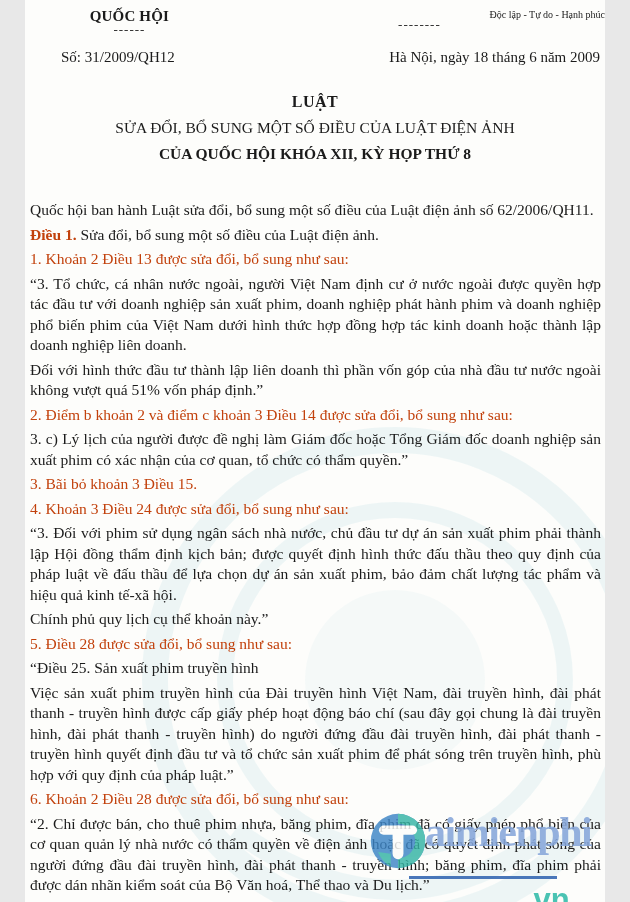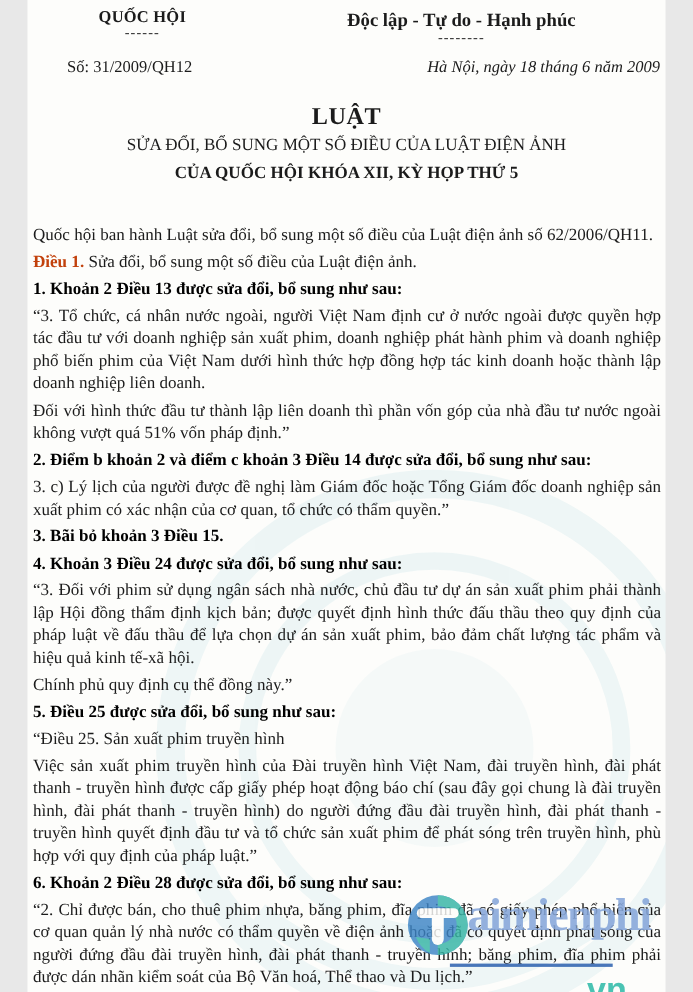--- a/index.html
+++ b/index.html
@@ -16,41 +16,41 @@
   .bg-emblem{
     position:absolute;left:90px;top:400px;width:560px;height:560px;
     z-index:0;pointer-events:none;opacity:0.07;
   }
   .content{position:relative;z-index:1;}
   
   .doc-header{display:flex;padding-top:8px;}
   .hdr-left{width:36%;text-align:center;}
   .hdr-right{flex:1;text-align:center;}
   .org,.country{font-weight:bold;font-size:15px;letter-spacing:0.2px;}
-  .motto{font-weight:bold;font-size:17px;margin-top:1px;}
+  .motto{font-weight:normal;font-size:10px;margin-top:1px;text-align:right;}
   .dashes{font-size:13px;letter-spacing:1px;line-height:10px;color:#2a2a2a;}
   
   .meta-row{display:flex;justify-content:space-between;margin-top:14px;padding:0 5px 0 36px;font-size:15px;}
-  .place-date{font-style:italic;}
+  .place-date{}
   
   .title-block{text-align:center;margin-top:23px;line-height:26px;font-size:15.5px;}
-  .t1{font-weight:bold;font-size:22px;letter-spacing:0.5px;}
+  .t1{font-weight:bold;font-size:16px;letter-spacing:0.5px;}
   .t2{font-size:15.5px;}
   .t3{font-weight:bold;font-size:15.5px;}
   
   .doc-body{
     margin-top:33px;
     padding:0 4px 0 5px;
     font-size:15.5px;
     line-height:20.5px;
     text-align:justify;
   }
   .para{margin:0 0 4px 0;}
   .para.italic{font-style:italic;}
-  .para.bold{font-weight:bold;color:#000000;}
+  .para.bold{font-weight:normal;color:#c2410c;}
   .para b{color:#c2410c;}
   
   .wm{position:absolute;right:0;bottom:0;width:236px;height:92px;z-index:5;pointer-events:none;}
   .wm-logo{position:absolute;left:0px;top:2px;opacity:0.82;}
   .wm-brand{
     position:absolute;left:56px;top:-2px;
     font-family:Liberation Serif, serif;
     font-weight:bold;font-size:42px;letter-spacing:-1.5px;
     color:rgba(134,166,218,0.88);
   }
@@ -88,36 +88,36 @@
     </header>
 
     <div class="meta-row">
       <div class="doc-number">Số: 31/2009/QH12</div>
       <div class="place-date">Hà Nội, ngày 18 tháng 6 năm 2009</div>
     </div>
 
     <div class="title-block">
       <div class="t1">LUẬT</div>
       <div class="t2">SỬA ĐỔI, BỔ SUNG MỘT SỐ ĐIỀU CỦA LUẬT ĐIỆN ẢNH</div>
-      <div class="t3">CỦA QUỐC HỘI KHÓA XII, KỲ HỌP THỨ 5</div>
+      <div class="t3">CỦA QUỐC HỘI KHÓA XII, KỲ HỌP THỨ 8</div>
     </div>
 
     <main class="doc-body" id="body-paragraphs">
         <p class="para normal">Quốc hội ban hành Luật sửa đổi, bổ sung một số điều của Luật điện ảnh số 62/2006/QH11.</p>
         <p class="para normal"><b>Điều 1.</b> Sửa đổi, bổ sung một số điều của Luật điện ảnh.</p>
         <p class="para bold">1. Khoản 2 Điều 13 được sửa đổi, bổ sung như sau:</p>
         <p class="para normal">“3. Tổ chức, cá nhân nước ngoài, người Việt Nam định cư ở nước ngoài được quyền hợp tác đầu tư với doanh nghiệp sản xuất phim, doanh nghiệp phát hành phim và doanh nghiệp phổ biến phim của Việt Nam dưới hình thức hợp đồng hợp tác kinh doanh hoặc thành lập doanh nghiệp liên doanh.</p>
         <p class="para normal">Đối với hình thức đầu tư thành lập liên doanh thì phần vốn góp của nhà đầu tư nước ngoài không vượt quá 51% vốn pháp định.”</p>
         <p class="para bold">2. Điểm b khoản 2 và điểm c khoản 3 Điều 14 được sửa đổi, bổ sung như sau:</p>
         <p class="para normal">3. c) Lý lịch của người được đề nghị làm Giám đốc hoặc Tổng Giám đốc doanh nghiệp sản xuất phim có xác nhận của cơ quan, tổ chức có thẩm quyền.”</p>
         <p class="para bold">3. Bãi bỏ khoản 3 Điều 15.</p>
         <p class="para bold">4. Khoản 3 Điều 24 được sửa đổi, bổ sung như sau:</p>
         <p class="para normal">“3. Đối với phim sử dụng ngân sách nhà nước, chủ đầu tư dự án sản xuất phim phải thành lập Hội đồng thẩm định kịch bản; được quyết định hình thức đấu thầu theo quy định của pháp luật về đấu thầu để lựa chọn dự án sản xuất phim, bảo đảm chất lượng tác phẩm và hiệu quả kinh tế-xã hội.</p>
-        <p class="para normal">Chính phủ quy định cụ thể đồng này.”</p>
-        <p class="para bold">5. Điều 25 được sửa đổi, bổ sung như sau:</p>
+        <p class="para normal">Chính phủ quy lịch cụ thể khoản này.”</p>
+        <p class="para bold">5. Điều 28 được sửa đổi, bổ sung như sau:</p>
         <p class="para normal">“Điều 25. Sản xuất phim truyền hình</p>
         <p class="para normal">Việc sản xuất phim truyền hình của Đài truyền hình Việt Nam, đài truyền hình, đài phát thanh - truyền hình được cấp giấy phép hoạt động báo chí (sau đây gọi chung là đài truyền hình, đài phát thanh - truyền hình) do người đứng đầu đài truyền hình, đài phát thanh - truyền hình quyết định đầu tư và tổ chức sản xuất phim để phát sóng trên truyền hình, phù hợp với quy định của pháp luật.”</p>
         <p class="para bold">6. Khoản 2 Điều 28 được sửa đổi, bổ sung như sau:</p>
         <p class="para normal">“2. Chỉ được bán, cho thuê phim nhựa, băng phim, đĩa phim đã có giấy phép phổ biến của cơ quan quản lý nhà nước có thẩm quyền về điện ảnh hoặc đã có quyết định phát sóng của người đứng đầu đài truyền hình, đài phát thanh - truyền hình; băng phim, đĩa phim phải được dán nhãn kiểm soát của Bộ Văn hoá, Thể thao và Du lịch.”</p>
       </main>
   </div>
 
   <div class="wm">
     <svg class="wm-logo" width="58" height="58" viewBox="0 0 64 64">
       <circle cx="32" cy="32" r="30" fill="#3d85c6"></circle>

